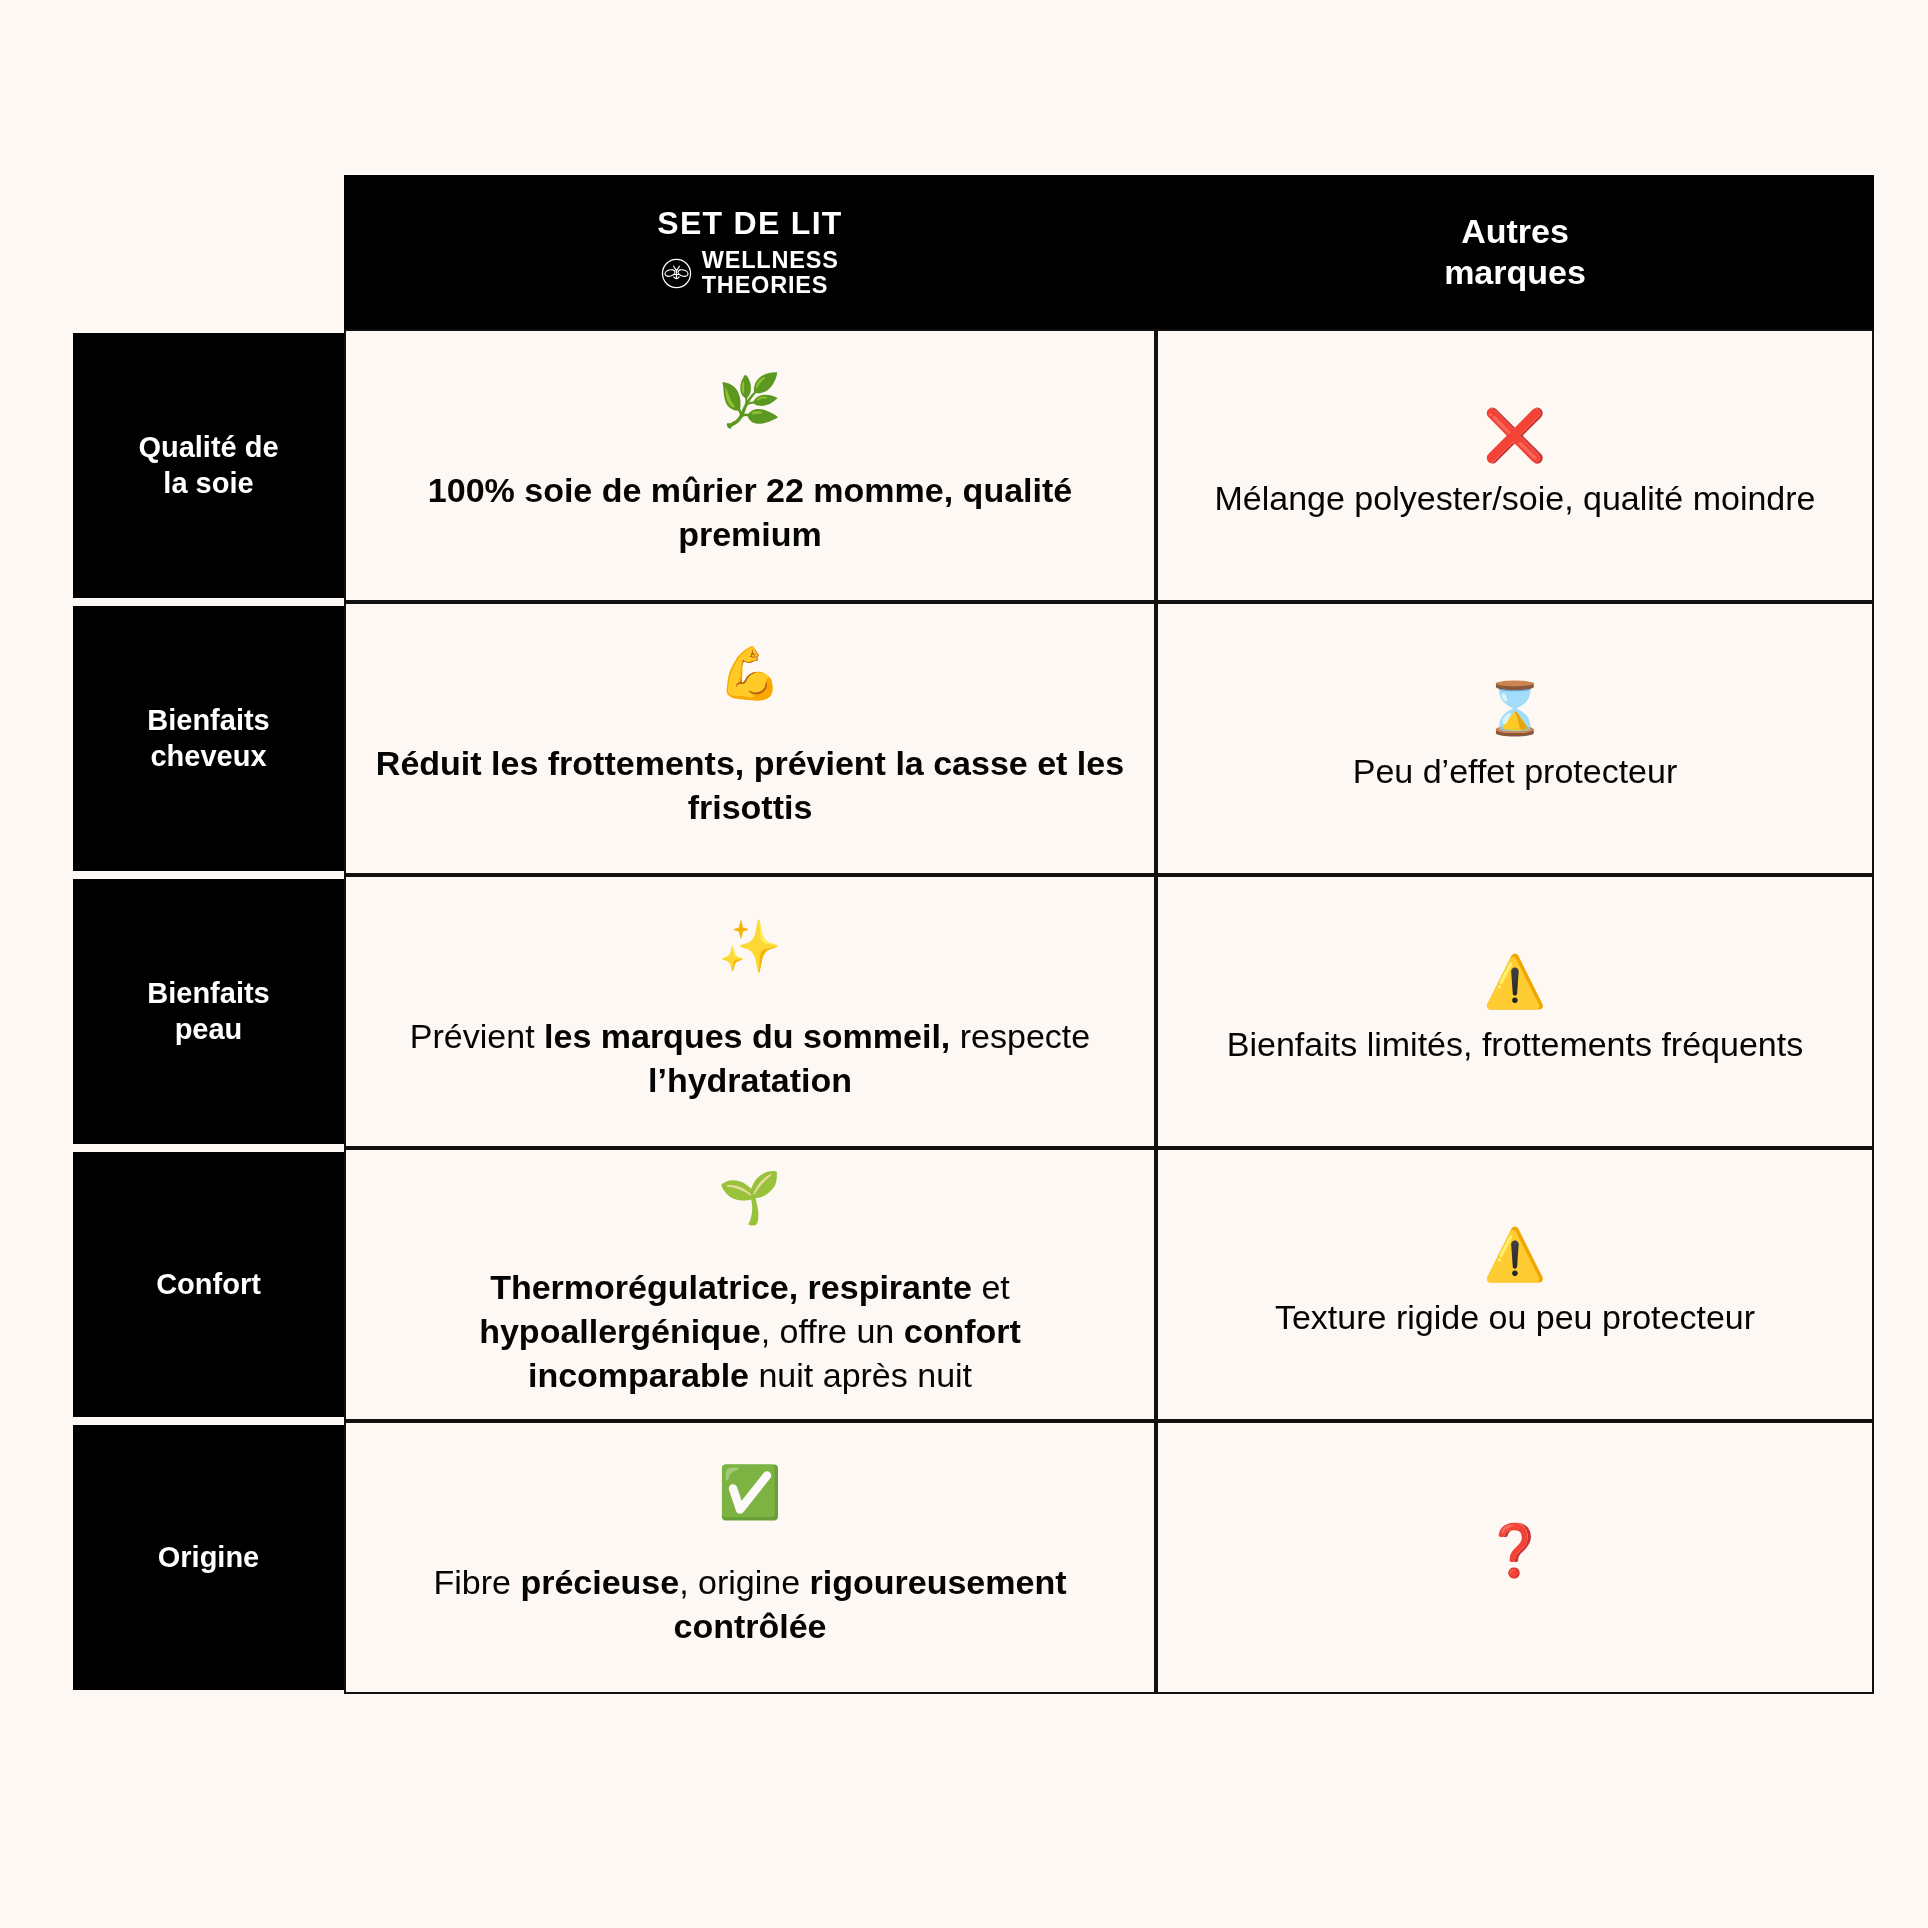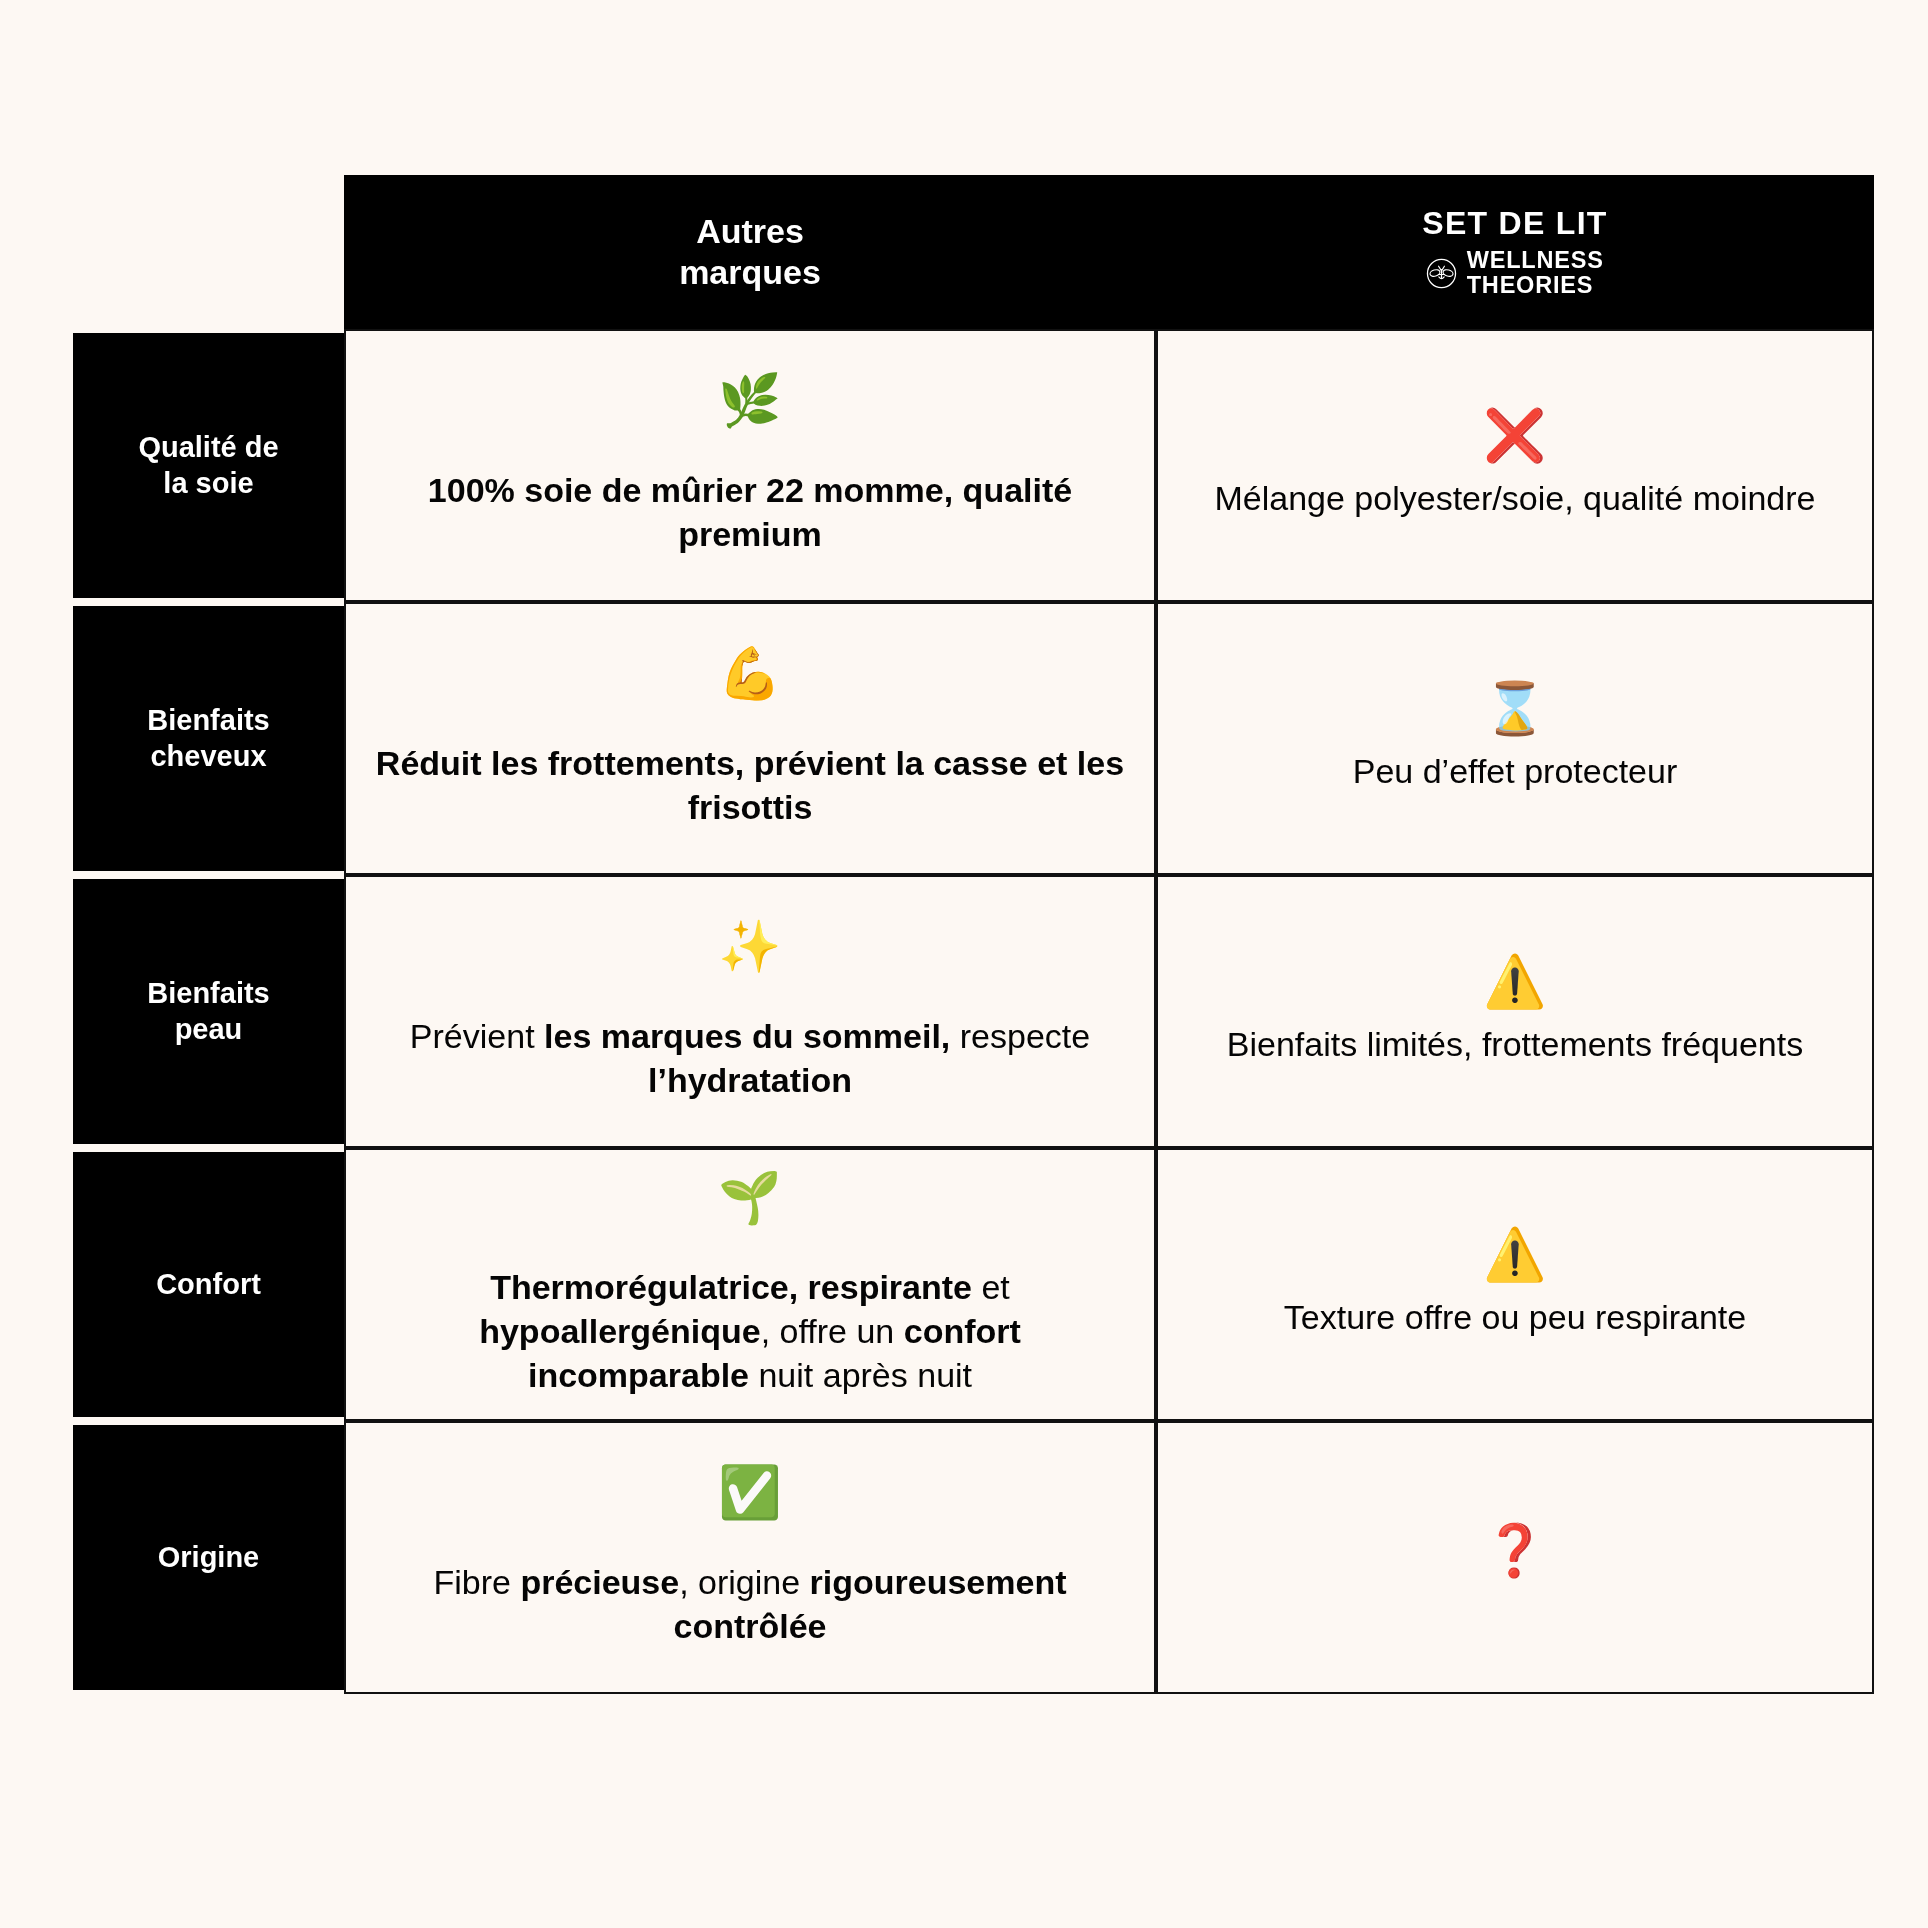--- a/index.html
+++ b/index.html
@@ -134,45 +134,45 @@
   .cell-text b { font-weight: 700; }
   .cell-text .rg { font-weight: 400; }
 </style>
 </head>
 <body>
 
 <div id="stage">
   <div class="table">
 
     <div class="hdr-spacer"></div>
-
-    <div class="hdr">
-      <div class="hdr-other">Autres
-marques</div>
-    </div>
 
     <div class="hdr">
       <div class="hdr-brand-title">SET DE LIT</div>
       <div class="brand-lockup">
         <svg class="brand-mark" viewBox="0 0 64 64">
           <circle cx="32" cy="32" r="29" fill="none" stroke="#ffffff" stroke-width="2.6"></circle>
           <path d="M26 17 L31 25 M38 17 L33 25" fill="none" stroke="#ffffff" stroke-width="2.4" stroke-linecap="round"></path>
           <ellipse cx="18.5" cy="31" rx="10.5" ry="6.4" fill="none" stroke="#ffffff" stroke-width="2.4" transform="rotate(-16 18.5 31)"></ellipse>
           <ellipse cx="45.5" cy="31" rx="10.5" ry="6.4" fill="none" stroke="#ffffff" stroke-width="2.4" transform="rotate(16 45.5 31)"></ellipse>
           <path d="M32 24 L32 42" stroke="#ffffff" stroke-width="2.6" stroke-linecap="round"></path>
           <path d="M25.5 34 L38.5 34" stroke="#ffffff" stroke-width="2.4" stroke-linecap="round"></path>
           <path d="M26.5 39 Q32 46.5 37.5 39" fill="none" stroke="#ffffff" stroke-width="2.4" stroke-linecap="round"></path>
         </svg>
         <div class="brand-wordmark">
           <div>WELLNESS</div>
           <div>THEORIES</div>
         </div>
       </div>
     </div>
 
+    <div class="hdr">
+      <div class="hdr-other">Autres
+marques</div>
+    </div>
+
     <div class="rowlabel">Qualité de
 la soie</div>
       <div class="cell col-brand">
         <div class="cell-emoji">🌿</div>
         <div class="cell-text"><b>100% soie de mûrier 22 momme, qualité premium</b></div>
       </div>
       <div class="cell col-other">
         <div class="cell-emoji" style="color: rgb(224, 27, 36);">❌</div>
         <div class="cell-text"><span class="rg">Mélange polyester/soie, qualité moindre</span></div>
       </div>
@@ -196,21 +196,21 @@
         <div class="cell-emoji">⚠️</div>
         <div class="cell-text"><span class="rg">Bienfaits limités, frottements fréquents</span></div>
       </div>
       <div class="rowlabel">Confort</div>
       <div class="cell col-brand">
         <div class="cell-emoji">🌱</div>
         <div class="cell-text"><b>Thermorégulatrice, respirante</b><span class="rg"> et </span><b>hypoallergénique</b><span class="rg">, offre un </span><b>confort incomparable</b><span class="rg"> nuit après nuit</span></div>
       </div>
       <div class="cell col-other">
         <div class="cell-emoji">⚠️</div>
-        <div class="cell-text"><span class="rg">Texture offre ou peu respirante</span></div>
+        <div class="cell-text"><span class="rg">Texture rigide ou peu protecteur</span></div>
       </div>
       <div class="rowlabel">Origine</div>
       <div class="cell col-brand">
         <div class="cell-emoji">✅</div>
         <div class="cell-text"><span class="rg">Fibre </span><b>précieuse</b><span class="rg">, origine </span><b>rigoureusement contrôlée</b></div>
       </div>
       <div class="cell col-other">
         <div class="cell-emoji" style="color: rgb(211, 13, 23);">❓</div>
       </div>
   </div>

